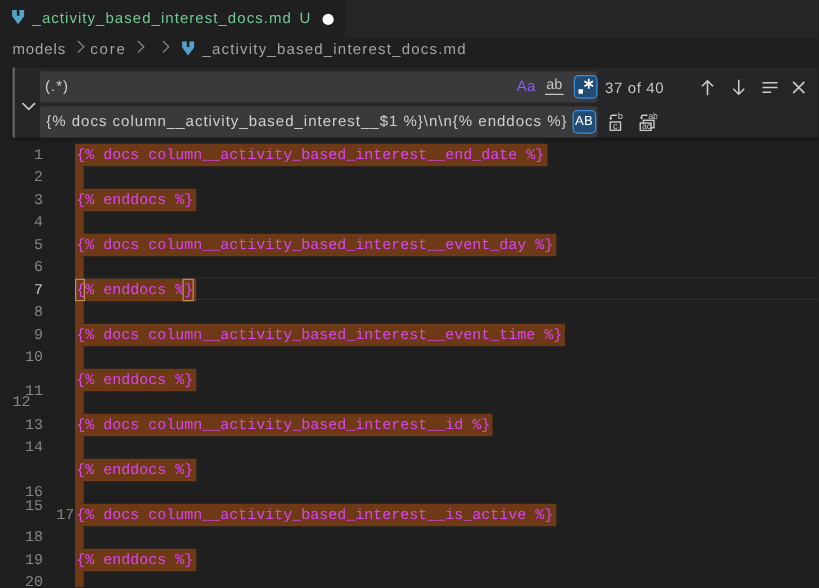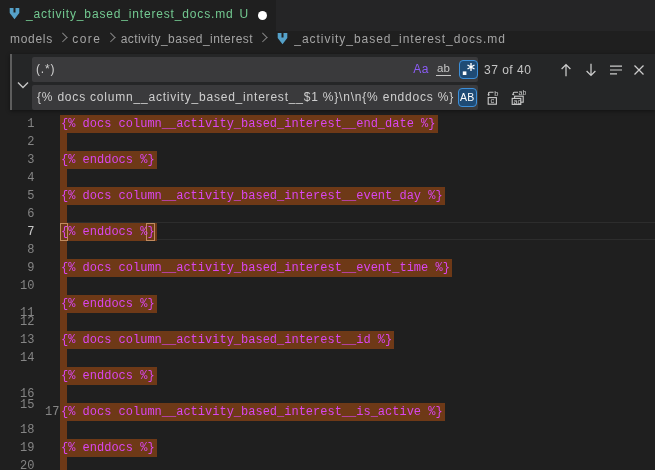--- a/index.html
+++ b/index.html
@@ -22,39 +22,39 @@
   <svg class="abs" style="left:9px;top:8px;" width="11" height="12" viewBox="0 0 11 12">
     <path d="M0.7 0 H4.5 V4.6 H6.5 V0 H10.3 V5 L5.5 11.3 L0.7 5 Z" fill="#55a1c9"></path>
   </svg>
   <div class="abs" id="tabname" style="left:26px;top:-1px;height:31px;line-height:31px;color:#73c991;font-size:12px;white-space:pre;letter-spacing:0.835px;">_activity_based_interest_docs.md</div>
   <div class="abs" style="left:239.5px;top:-1px;height:31px;line-height:31px;color:#73c991;font-size:12px;">U</div>
   <div class="abs" style="left:258px;top:10.5px;width:9px;height:9px;border-radius:50%;background:#ffffff;"></div>
 
   <div class="abs" id="crumb" style="left:10px;top:32px;height:22px;display:flex;color:#a4a4a4;font-size:12px;white-space:pre;">
     <span style="letter-spacing:0.7px;">models</span><span class="bsep"></span>
     <span style="letter-spacing:1.4px;">core</span><span class="bsep"></span>
-    <span style="letter-spacing:0.45px;">activity_based_interest</span><span class="bsep"></span>
+    <span class="bsep"></span>
     <svg style="margin:1px 6px 0 4.9px;" width="11" height="12" viewBox="0 0 11 12">
       <path d="M0.7 0 H4.5 V4.6 H6.5 V0 H10.3 V5 L5.5 11.3 L0.7 5 Z" fill="#55a1c9"></path>
     </svg>
     <span id="crumbname" style="letter-spacing:0.96px;">_activity_based_interest_docs.md</span>
   </div>
 
   <div class="num" style="top:115.3px;">1</div>
   <div class="num" style="top:133.3px;">2</div>
   <div class="num" style="top:151.3px;">3</div>
   <div class="num" style="top:169.3px;">4</div>
   <div class="num" style="top:187.3px;">5</div>
   <div class="num" style="top:205.3px;">6</div>
   <div class="num" style="top:223.3px;color:#c6c6c6;">7</div>
   <div class="num" style="top:241.3px;">8</div>
   <div class="num" style="top:259.3px;">9</div>
   <div class="num" style="top:277.3px;">10</div>
   <div class="num" style="top:304px;">11</div>
-  <div class="num" style="top:313.3px;">12</div>
+  <div class="num" style="top:313.3px;text-align:center;">12</div>
   <div class="num" style="top:331.3px;">13</div>
   <div class="num" style="top:349.3px;">14</div>
   <div class="num" style="top:367.3px;margin-top:29px;">15</div>
   <div class="num" style="top:385.3px;">16</div>
   <div class="num" style="top:403.3px;padding-left:25px;">17</div>
   <div class="num" style="top:421.3px;">18</div>
   <div class="num" style="top:439.3px;">19</div>
   <div class="num" style="top:457.3px;">20</div>
 
   <div class="abs" style="left:60px;top:222.3px;width:595px;height:18px;border-top:1px solid #2d2d2d;border-bottom:1px solid #2d2d2d;box-sizing:border-box;"></div>

